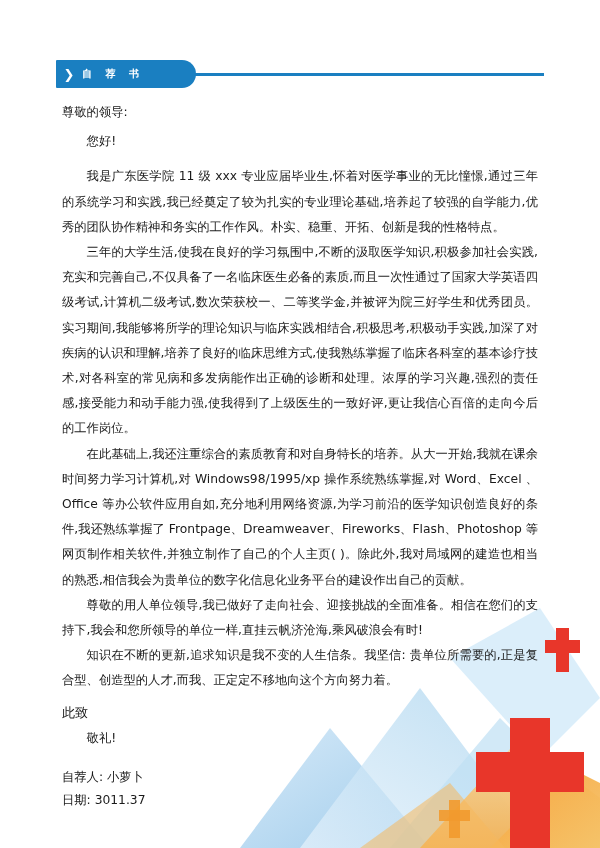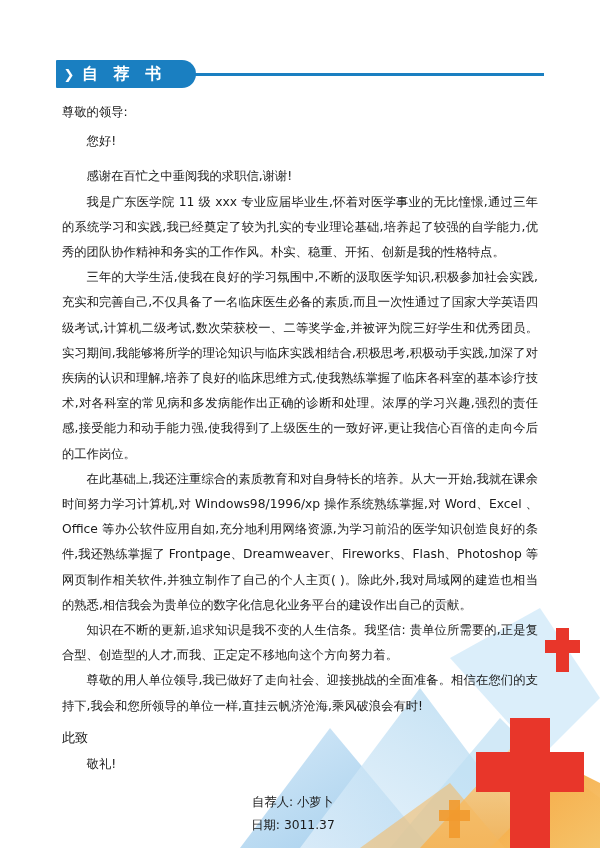--- a/index.html
+++ b/index.html
@@ -65,21 +65,21 @@
   .title-chev {
     width: 26px;
     display: flex;
     align-items: center;
     justify-content: center;
     font-size: 13px;
     line-height: 1;
     color: #ffffff;
   }
   .title-text {
-    font-size: 16px;
+    font-size: 10px;
     letter-spacing: 5px;
     font-weight: bold;
     color: #ffffff;
     white-space: nowrap;
   }
   
   .doc-body {
     position: absolute;
     top: 100px;
     left: 62px;
@@ -108,21 +108,21 @@
     margin: 6px 0 0 0;
     font-size: 13px;
   }
   .closing-2 {
     margin: 0 0 0 0;
     text-indent: 2em;
     font-size: 12.3px;
   }
   .signature {
     margin-top: 14px;
-    text-align: center;
+    text-align: left;
     line-height: 1.9;
     font-size: 12.3px;
   }
   .sig-line {
     display: block;
     padding-right: 14px;
   }
 </style>
 </head>
 <body>
@@ -180,26 +180,25 @@
     <div class="title-rule"></div>
     <div class="title-badge">
       <span class="title-chev">❯</span>
       <span class="title-text">自 荐 书</span>
     </div>
   </div>
 
   <div class="doc-body">
     <p class="salutation">尊敬的领导:</p>
     <p class="greet">您好!</p>
-    <p class="para">感谢在百忙之中垂阅我的求职信,谢谢!</p>
     <p class="para">我是广东医学院 11 级 xxx 专业应届毕业生,怀着对医学事业的无比憧憬,通过三年的系统学习和实践,我已经奠定了较为扎实的专业理论基础,培养起了较强的自学能力,优秀的团队协作精神和务实的工作作风。朴实、稳重、开拓、创新是我的性格特点。</p>
     <p class="para">三年的大学生活,使我在良好的学习氛围中,不断的汲取医学知识,积极参加社会实践,充实和完善自己,不仅具备了一名临床医生必备的素质,而且一次性通过了国家大学英语四级考试,计算机二级考试,数次荣获校一、二等奖学金,并被评为院三好学生和优秀团员。实习期间,我能够将所学的理论知识与临床实践相结合,积极思考,积极动手实践,加深了对疾病的认识和理解,培养了良好的临床思维方式,使我熟练掌握了临床各科室的基本诊疗技术,对各科室的常见病和多发病能作出正确的诊断和处理。浓厚的学习兴趣,强烈的责任感,接受能力和动手能力强,使我得到了上级医生的一致好评,更让我信心百倍的走向今后的工作岗位。</p>
-    <p class="para">在此基础上,我还注重综合的素质教育和对自身特长的培养。从大一开始,我就在课余时间努力学习计算机,对 Windows98/1996/xp 操作系统熟练掌握,对 Word、Excel 、Office 等办公软件应用自如,充分地利用网络资源,为学习前沿的医学知识创造良好的条件,我还熟练掌握了 Frontpage、Dreamweaver、Fireworks、Flash、Photoshop 等网页制作相关软件,并独立制作了自己的个人主页( )。除此外,我对局域网的建造也相当的熟悉,相信我会为贵单位的数字化信息化业务平台的建设作出自己的贡献。</p>
+    <p class="para">在此基础上,我还注重综合的素质教育和对自身特长的培养。从大一开始,我就在课余时间努力学习计算机,对 Windows98/1995/xp 操作系统熟练掌握,对 Word、Excel 、Office 等办公软件应用自如,充分地利用网络资源,为学习前沿的医学知识创造良好的条件,我还熟练掌握了 Frontpage、Dreamweaver、Fireworks、Flash、Photoshop 等网页制作相关软件,并独立制作了自己的个人主页( )。除此外,我对局域网的建造也相当的熟悉,相信我会为贵单位的数字化信息化业务平台的建设作出自己的贡献。</p>
+    <p class="para">尊敬的用人单位领导,我已做好了走向社会、迎接挑战的全面准备。相信在您们的支持下,我会和您所领导的单位一样,直挂云帆济沧海,乘风破浪会有时!</p>
     <p class="para">知识在不断的更新,追求知识是我不变的人生信条。我坚信: 贵单位所需要的,正是复合型、创造型的人才,而我、正定定不移地向这个方向努力着。</p>
-    <p class="para">尊敬的用人单位领导,我已做好了走向社会、迎接挑战的全面准备。相信在您们的支持下,我会和您所领导的单位一样,直挂云帆济沧海,乘风破浪会有时!</p>
     <p class="closing-1">此致</p>
     <p class="closing-2">敬礼!</p>
     <div class="signature">
       <span class="sig-line">自荐人: 小萝卜</span>
       <span class="sig-line">日期: 3011.37</span>
     </div>
   </div>
 
 </div>
 

